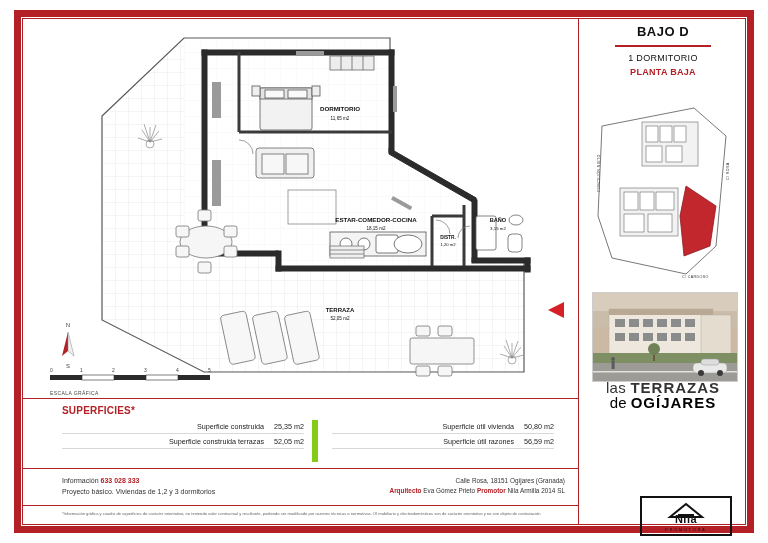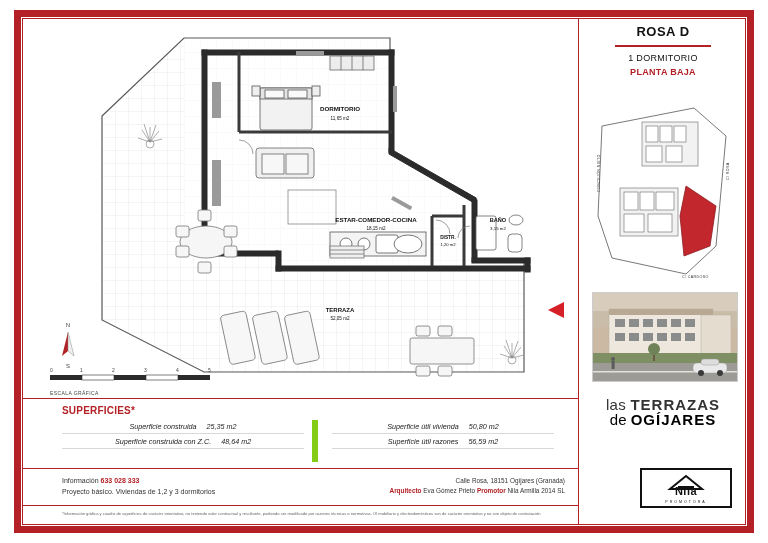--- a/index.html
+++ b/index.html
@@ -55,22 +55,22 @@
     font-size:10px; font-weight:bold; color:#B32025; letter-spacing:.2px;
   }
   .surf-table {
     position:absolute; left:62px; top:420px; width:500px;
     font-size:7.2px; color:#222;
   }
   .surf-cols { display:flex; }
   .surf-col { width:50%; padding-right:8px; }
   .surf-col.right { padding-left:14px; border-left:6px solid #84cc16; }
   .surf-row {
-    display:flex; justify-content:center;
-    border-bottom:1px solid #d8d8d8; padding:2.2px 0 2.2px 0;font-style:italic;
+    display:flex; justify-content:flex-end;
+    border-bottom:1px solid #d8d8d8; padding:2.2px 0 2.2px 0;
   }
   .surf-row:last-child { border-bottom:1px solid #d8d8d8; }
   .surf-lbl { white-space:nowrap; }
   .surf-val { white-space:nowrap; padding-left:10px; }
 
   
   .info-left {
     position:absolute; left:62px; top:476px; font-size:7px; color:#333; line-height:1.55;
   }
   .info-left .phone { color:#B32025; font-weight:bold; }
@@ -95,29 +95,29 @@
 
   .keyplan {
     position:absolute; left:590px; top:96px; width:146px; height:192px;
   }
   .render {
     position:absolute; left:592px; top:292px; width:146px; height:90px;
     border:1px solid #ccc; overflow:hidden;
   }
 
   .brand {
-    position:absolute; left:586px; top:396px; width:154px; text-align:center;
+    position:absolute; left:586px; top:379px; width:154px; text-align:center;
   }
   .brand .l1 { font-size:15px; color:#333; font-weight:normal; letter-spacing:.3px; }
   .brand .l1 b { font-weight:bold; letter-spacing:1px; }
   .brand .l2 { font-size:15px; color:#000000; margin-top:-2px; }
   .brand .l2 b { font-weight:bold; letter-spacing:1px; }
 
   .nila {
-    position:absolute; left:640px; top:468px; width:92px; height:40px;
+    position:absolute; left:640px; top:496px; width:92px; height:40px;
     border:2px solid #111;
   }
   .nila-inner { position:relative; width:100%; height:100%; }
   .nila-txt {
     position:absolute; left:0; right:0; bottom:9px; text-align:center;
     font-size:11px; font-weight:bold; color:#111; letter-spacing:.5px;
   }
   .nila-sub {
     position:absolute; left:0; right:0; bottom:2px; text-align:center;
     font-size:3.6px; color:#111; letter-spacing:2px;
@@ -331,22 +331,22 @@
 
   <div class="surfaces-title">SUPERFICIES*</div>
   <div class="surf-table">
     <div class="surf-cols">
       <div class="surf-col">
         <div class="surf-row">
           <span class="surf-lbl">Superficie construida</span>
           <span class="surf-val">25,35 m2</span>
         </div>
         <div class="surf-row">
-          <span class="surf-lbl">Superficie construida con Z.C.</span>
-          <span class="surf-val">48,64 m2</span>
+          <span class="surf-lbl">Superficie construida terrazas</span>
+          <span class="surf-val">52,05 m2</span>
         </div>
       </div>
       <div class="surf-col right">
         <div class="surf-row">
           <span class="surf-lbl">Superficie útil vivienda</span>
           <span class="surf-val">50,80 m2</span>
         </div>
         <div class="surf-row">
           <span class="surf-lbl">Superficie útil razones</span>
           <span class="surf-val">56,59 m2</span>
@@ -372,21 +372,21 @@
       <span class="red">Arquitecto</span>
       <span>Eva Gómez Prieto</span>
       <span class="red">Promotor</span>
       <span>Nila Armilla 2014 SL</span>
     </div>
   </div>
 
   <div class="disclaimer">*Información gráfica y cuadro de superficies de carácter orientativo, no teniendo valor contractual y resultante, pudiendo ser modificado por razones técnicas o normativas. Ol mobiliario y electrodomésticos son de carácter orientativo y no son objeto de contratación</div>
 
   <div class="rc">
-    <div class="rc-title">ROSA D</div>
+    <div class="rc-title">BAJO D</div>
     <div class="rc-rule"></div>
     <div class="rc-sub1">1 DORMITORIO</div>
     <div class="rc-sub2">PLANTA BAJA</div>
   </div>
 
   <div class="keyplan">
     <svg width="146" height="192" viewBox="0 0 146 192">
 
       <polygon points="12,30 104,12 136,40 126,150 96,178 22,162 8,120" fill="#ffffff" stroke="#555" stroke-width="0.8"></polygon>
 

